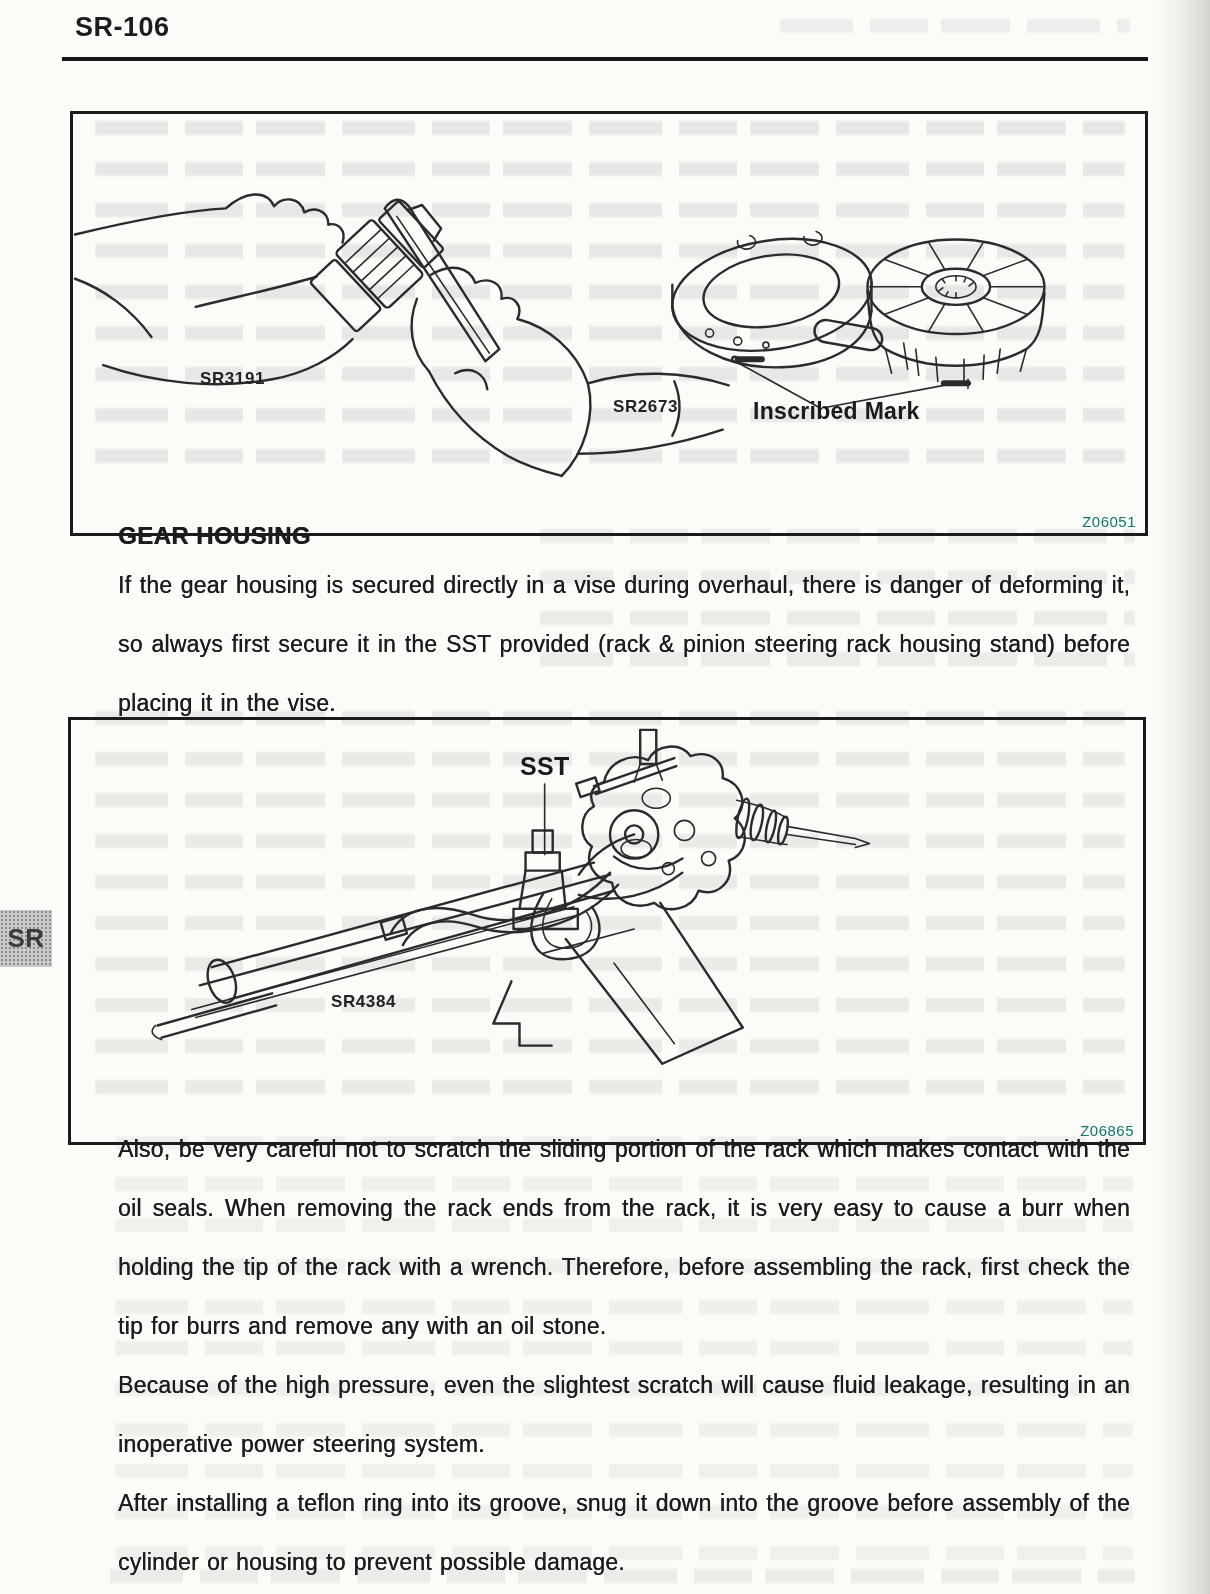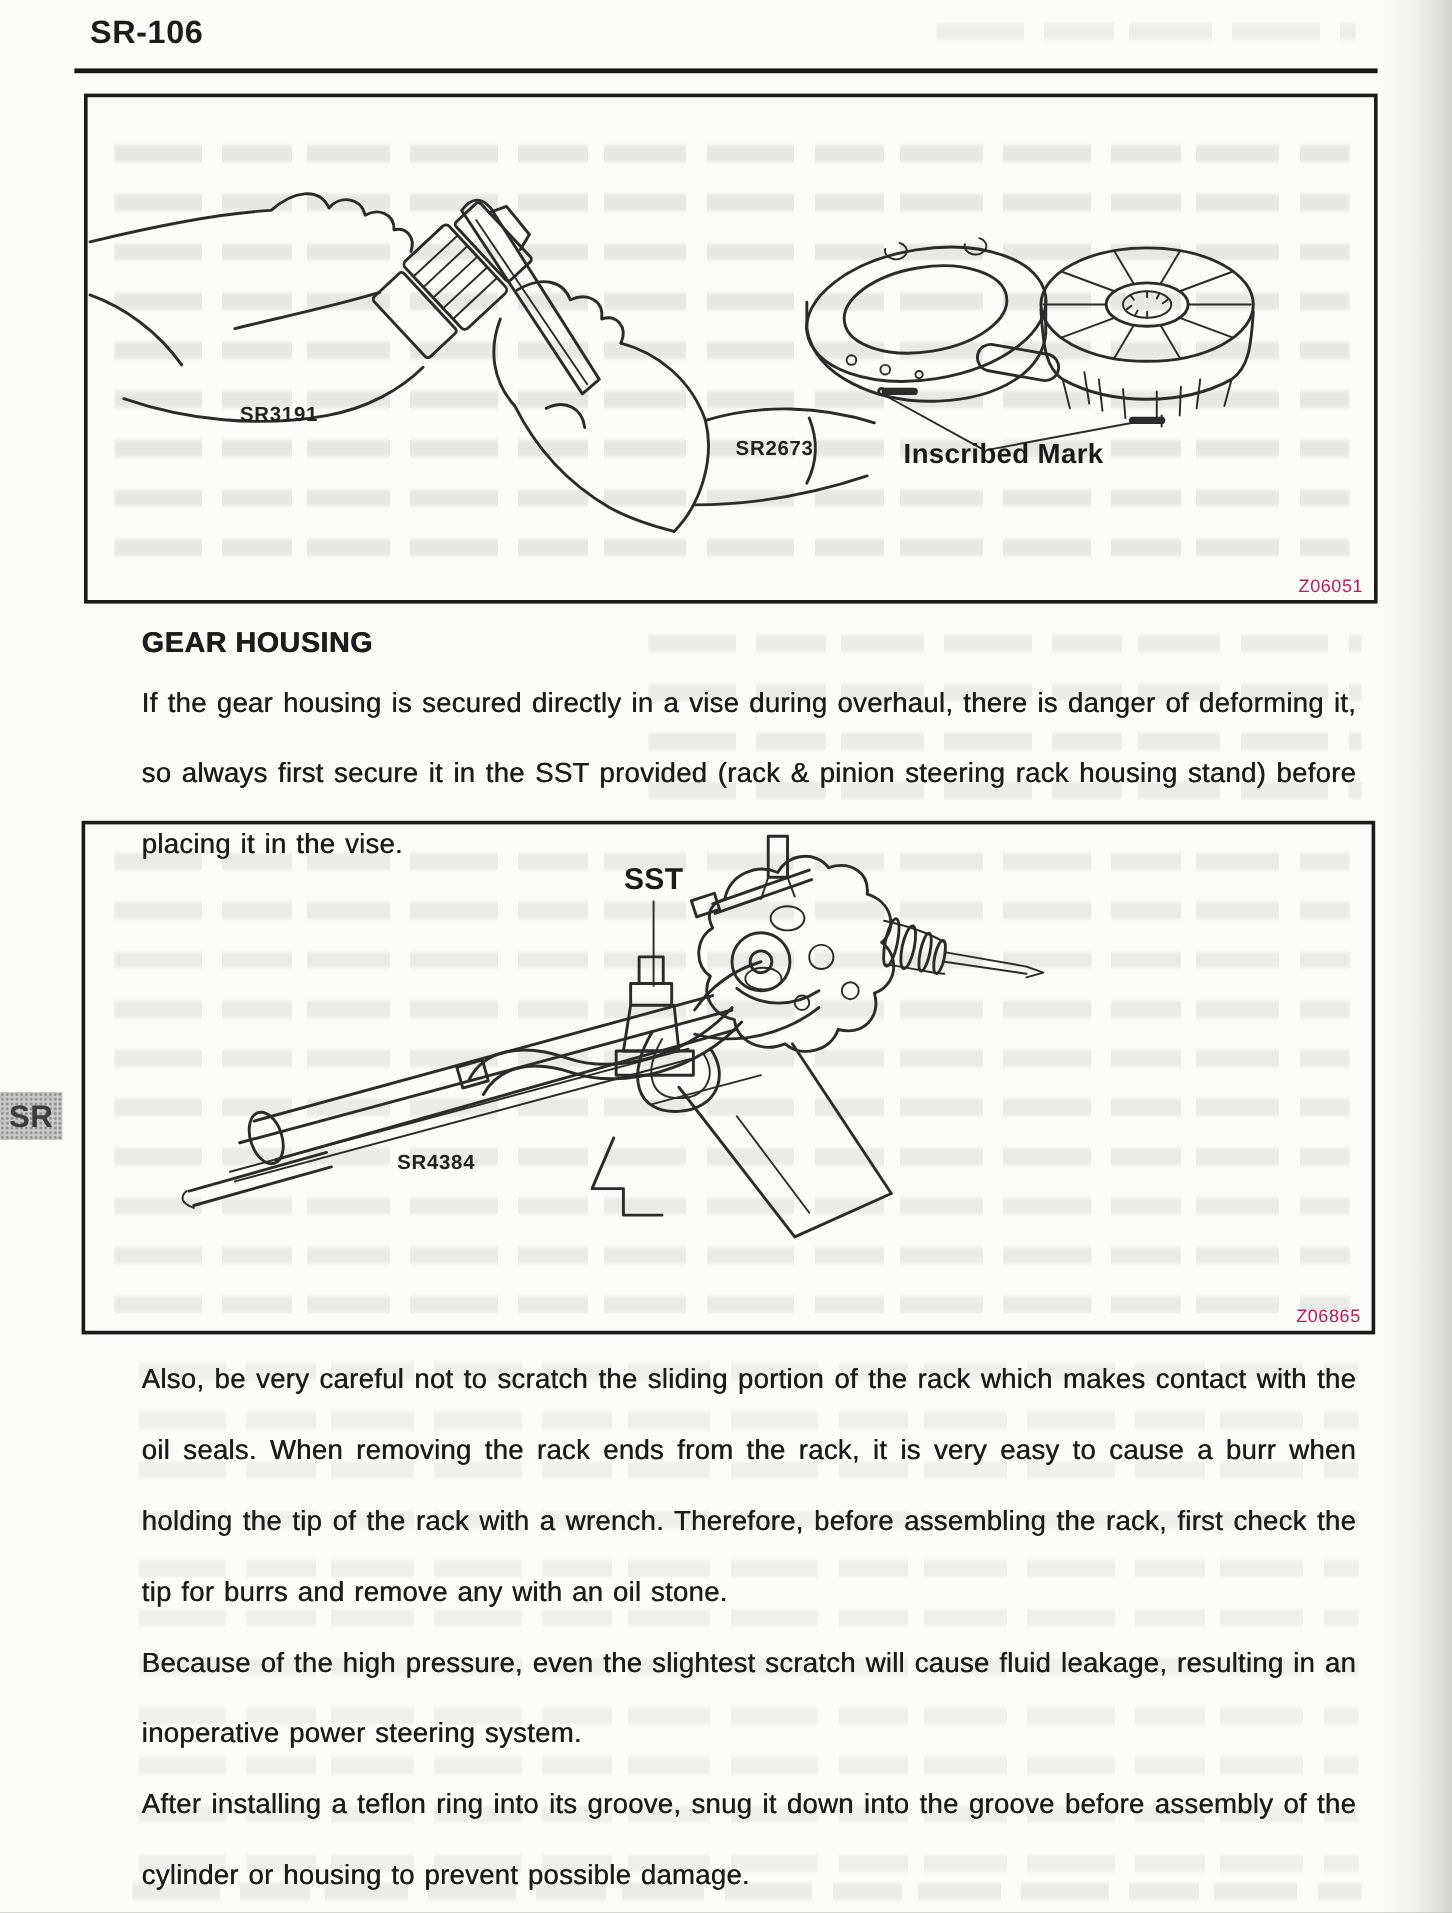--- a/index.html
+++ b/index.html
@@ -14,37 +14,37 @@
     background:repeating-linear-gradient(180deg, transparent 0 11px, currentColor 11px 25px, transparent 25px 41px);
     -webkit-mask-image:repeating-linear-gradient(90deg,#000 0 73px,transparent 73px 90px,#000 90px 148px,transparent 148px 161px,#000 161px 230px,transparent 230px 247px);
     mask-image:repeating-linear-gradient(90deg,#000 0 73px,transparent 73px 90px,#000 90px 148px,transparent 148px 161px,#000 161px 230px,transparent 230px 247px);
     filter:blur(1.3px);
   }
   
   .page-num{position:absolute;left:75px;top:12px;font-size:27px;font-weight:bold;letter-spacing:.5px;}
   .sec-title{position:absolute;left:62px;top:27px;width:1086px;text-align:center;font-size:25px;font-weight:bold;letter-spacing:1px;}
   .rule{position:absolute;left:62px;top:57px;width:1086px;height:4px;background:#171717;}
   
-  .figbox{position:absolute;border:3px solid #1b1b1b;background:transparent;}
+  .figbox{position:absolute;border:3px solid #1b1b1b;background:transparent;margin-top:33px;}
   .figbox svg{position:absolute;left:0;top:0;width:100%;height:100%;}
   .fb1{left:70px;top:78px;width:1072px;height:419px;}
   .fb2{left:68px;top:684px;width:1072px;height:422px;text-align:center;}
   .part-code{position:absolute;font-size:17px;font-weight:bold;letter-spacing:.6px;color:#222;}
   .callout{position:absolute;font-size:23px;font-weight:600;color:#1a1a1a;letter-spacing:.3px;}
-  .figcode{position:absolute;right:9px;bottom:3px;font-size:15px;color:#be185d;letter-spacing:.5px;}
+  .figcode{position:absolute;right:9px;bottom:3px;font-size:15px;color:#0f766e;letter-spacing:.5px;}
   
   .doc-text{font-size:23px;line-height:59px;text-align:justify;letter-spacing:.2px;word-spacing:1.5px;text-shadow:.35px 0 0 currentColor;}
   .gear{position:absolute;left:118px;top:520px;width:1012px;}
   .gear h2{margin:0 0 4px 0;font-size:24px;line-height:32px;letter-spacing:.4px;text-shadow:.4px 0 0 currentColor;}
   .gear p{margin:0;}
   .notes{position:absolute;left:118px;top:1120px;width:1012px;}
   .notes p{margin:0;}
   
   .side-tab{
-    position:absolute;left:0;top:910px;width:52px;height:40px;
+    position:absolute;left:0;top:910px;width:52px;height:57px;
     background-color:#c9c9c9;
     background-image:radial-gradient(#8d8d8d 1px, transparent 1.3px);
     background-size:4px 4px;
     display:flex;align-items:center;justify-content:center;
   }
   .side-tab span{font-size:26px;font-weight:bold;color:#3c3c3c;letter-spacing:.5px;}
   
   .edge-shade{position:absolute;right:0;top:0;width:60px;height:100%;
     background:linear-gradient(90deg, rgba(0,0,0,0) 0%, rgba(0,0,0,.04) 45%, rgba(0,0,0,.12) 85%, rgba(0,0,0,.17) 100%);}
   .drawing{stroke:#2b2b2b;fill:none;stroke-width:2.4;stroke-linecap:round;stroke-linejoin:round;}

